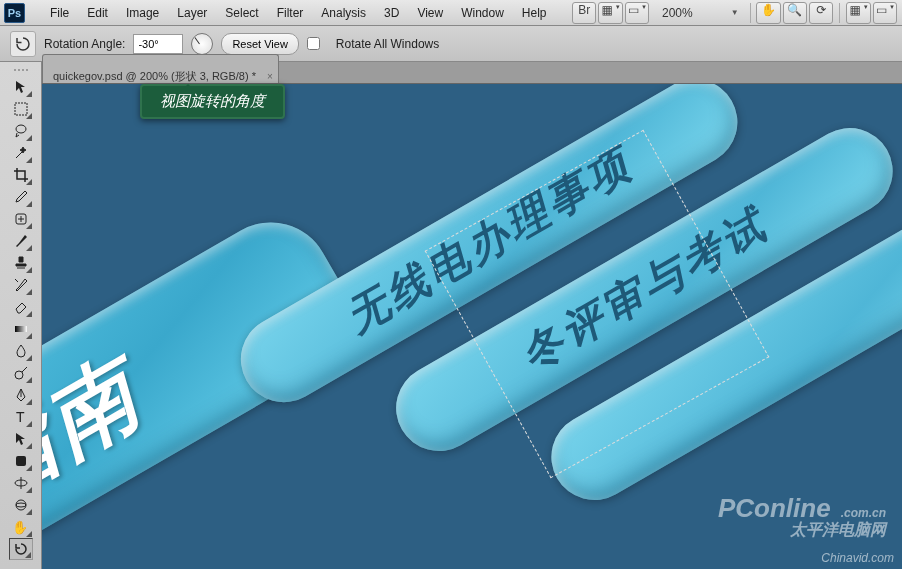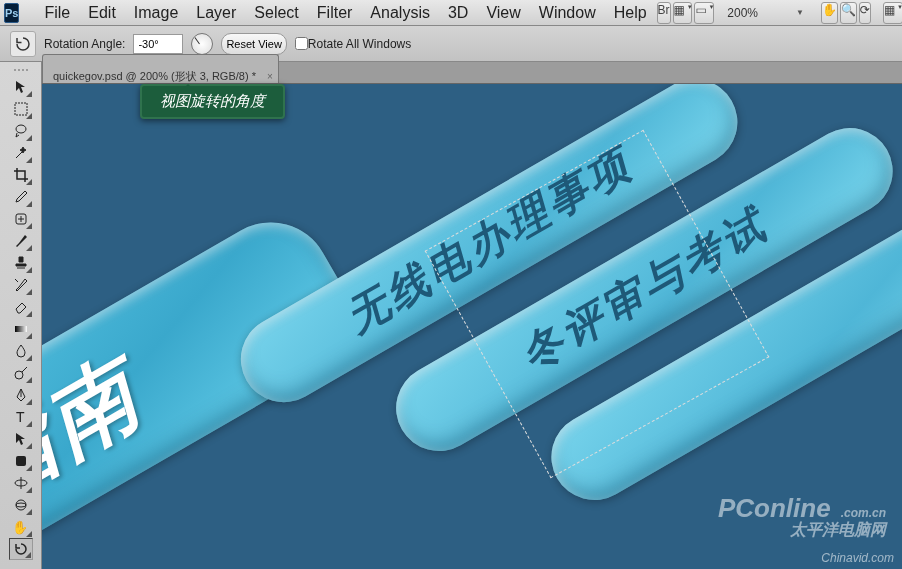--- a/index.html
+++ b/index.html
@@ -1,38 +1,38 @@
 <!DOCTYPE html>
 <html><head>
 <meta charset="utf-8">
 <style>
 * { margin: 0; padding: 0; box-sizing: border-box; font-family: "Segoe UI", Tahoma, Arial, sans-serif; }
 body { width: 902px; height: 569px; overflow: hidden; background: #535353; position: relative; }
 
 
 .menubar { height: 26px; background: linear-gradient(#e8e8e8, #d0d0d0); display: flex; align-items: center; padding: 0 4px; border-bottom: 1px solid #888; }
 .ps-logo { width: 24px; height: 20px; background: #051e38; color: #9ccef0; font-weight: bold; font-size: 11px; display: flex; align-items: center; justify-content: center; border-radius: 2px; margin-right: 16px; border: 1px solid #2a5a8a; }
-.menu-item { padding: 3px 9px; font-size: 16px; color: #222; cursor: pointer; }
+.menu-item { padding: 3px 9px; font-size: 12px; color: #222; cursor: pointer; }
 .menu-spacer { width: 18px; }
 .top-icon-btn { width: 28px; height: 22px; margin: 0 1px; background: linear-gradient(#f2f2f2,#d8d8d8); border: 1px solid #999; border-radius: 3px; display: flex; justify-content: center; font-size: 12px; color: #444; cursor: pointer; }
 .top-icon-btn.dd::after { content: "▾"; font-size: 7px; margin-left: 3px; }
 .zoom-box { display: flex; align-items: center; margin: 0 6px; gap: 32px; }
 .zoom-text { font-size: 12px; padding: 2px 6px; color: #333; }
 .menu-sep { width: 1px; height: 20px; background: #aaa; margin: 0 5px; }
 
 
 .optionsbar { height: 36px; background: linear-gradient(#d4d4d4, #c2c2c2); border-bottom: 1px solid #888; display: flex; align-items: center; padding: 0 10px; gap: 8px; font-size: 12px; color: #222; }
 .opt-tool-icon { width: 26px; height: 26px; background: #e8e8e8; border: 1px solid #aaa; border-radius: 3px; display:flex; align-items:center; justify-content:center; position: relative; }
 .opt-tool-icon svg { width: 18px; height: 18px; }
 .opt-label { font-size: 12px; }
 .opt-input { width: 50px; height: 20px; font-size: 11px; padding: 0 4px; border: 1px solid #999; background: #fff; }
 .dial { width: 22px; height: 22px; border: 1px solid #777; border-radius: 50%; background: radial-gradient(#fff,#ddd); position: relative; }
 .dial::after { content:""; position:absolute; width:1px; height:8px; background:#333; left:7px; top:2px; transform-origin: bottom; transform: rotate(-35deg); }
-.opt-btn { height: 22px; padding: 0 4px; font-size: 11px; background: linear-gradient(#f8f8f8,#dedede); border: 1px solid #999; border-radius: 10px; cursor:pointer; }
-.opt-check { display: flex; align-items: center; gap: 0; font-size: 12px; justify-content: center; }
+.opt-btn { height: 22px; padding: 0 10px; font-size: 11px; background: linear-gradient(#f8f8f8,#dedede); border: 1px solid #999; border-radius: 10px; cursor:pointer; }
+.opt-check { display: flex; align-items: center; gap: 16px; font-size: 12px; justify-content: center; }
 .opt-check input { width: 13px; height: 13px; }
 
 
 .tabbar { height: 22px; background: #9c9c9c; display: flex; align-items: flex-end; padding-left: 42px; border-bottom: 1px solid #666; }
 .doctab { height: 29px; background: #b5b5b5; border: 1px solid #777; border-bottom: none; border-radius: 3px 3px 0 0; padding: 14px 22px 0 10px; font-size: 11px; color: #333; display: flex; align-items: center; position: relative; }
 .doctab .close { position: absolute; right: 5px; font-size: 10px; color: #666; cursor:pointer; }
 
 
 .workarea { position: absolute; top: 84px; left: 42px; right: 0; bottom: 0; background: #535353; overflow: hidden; }
 

